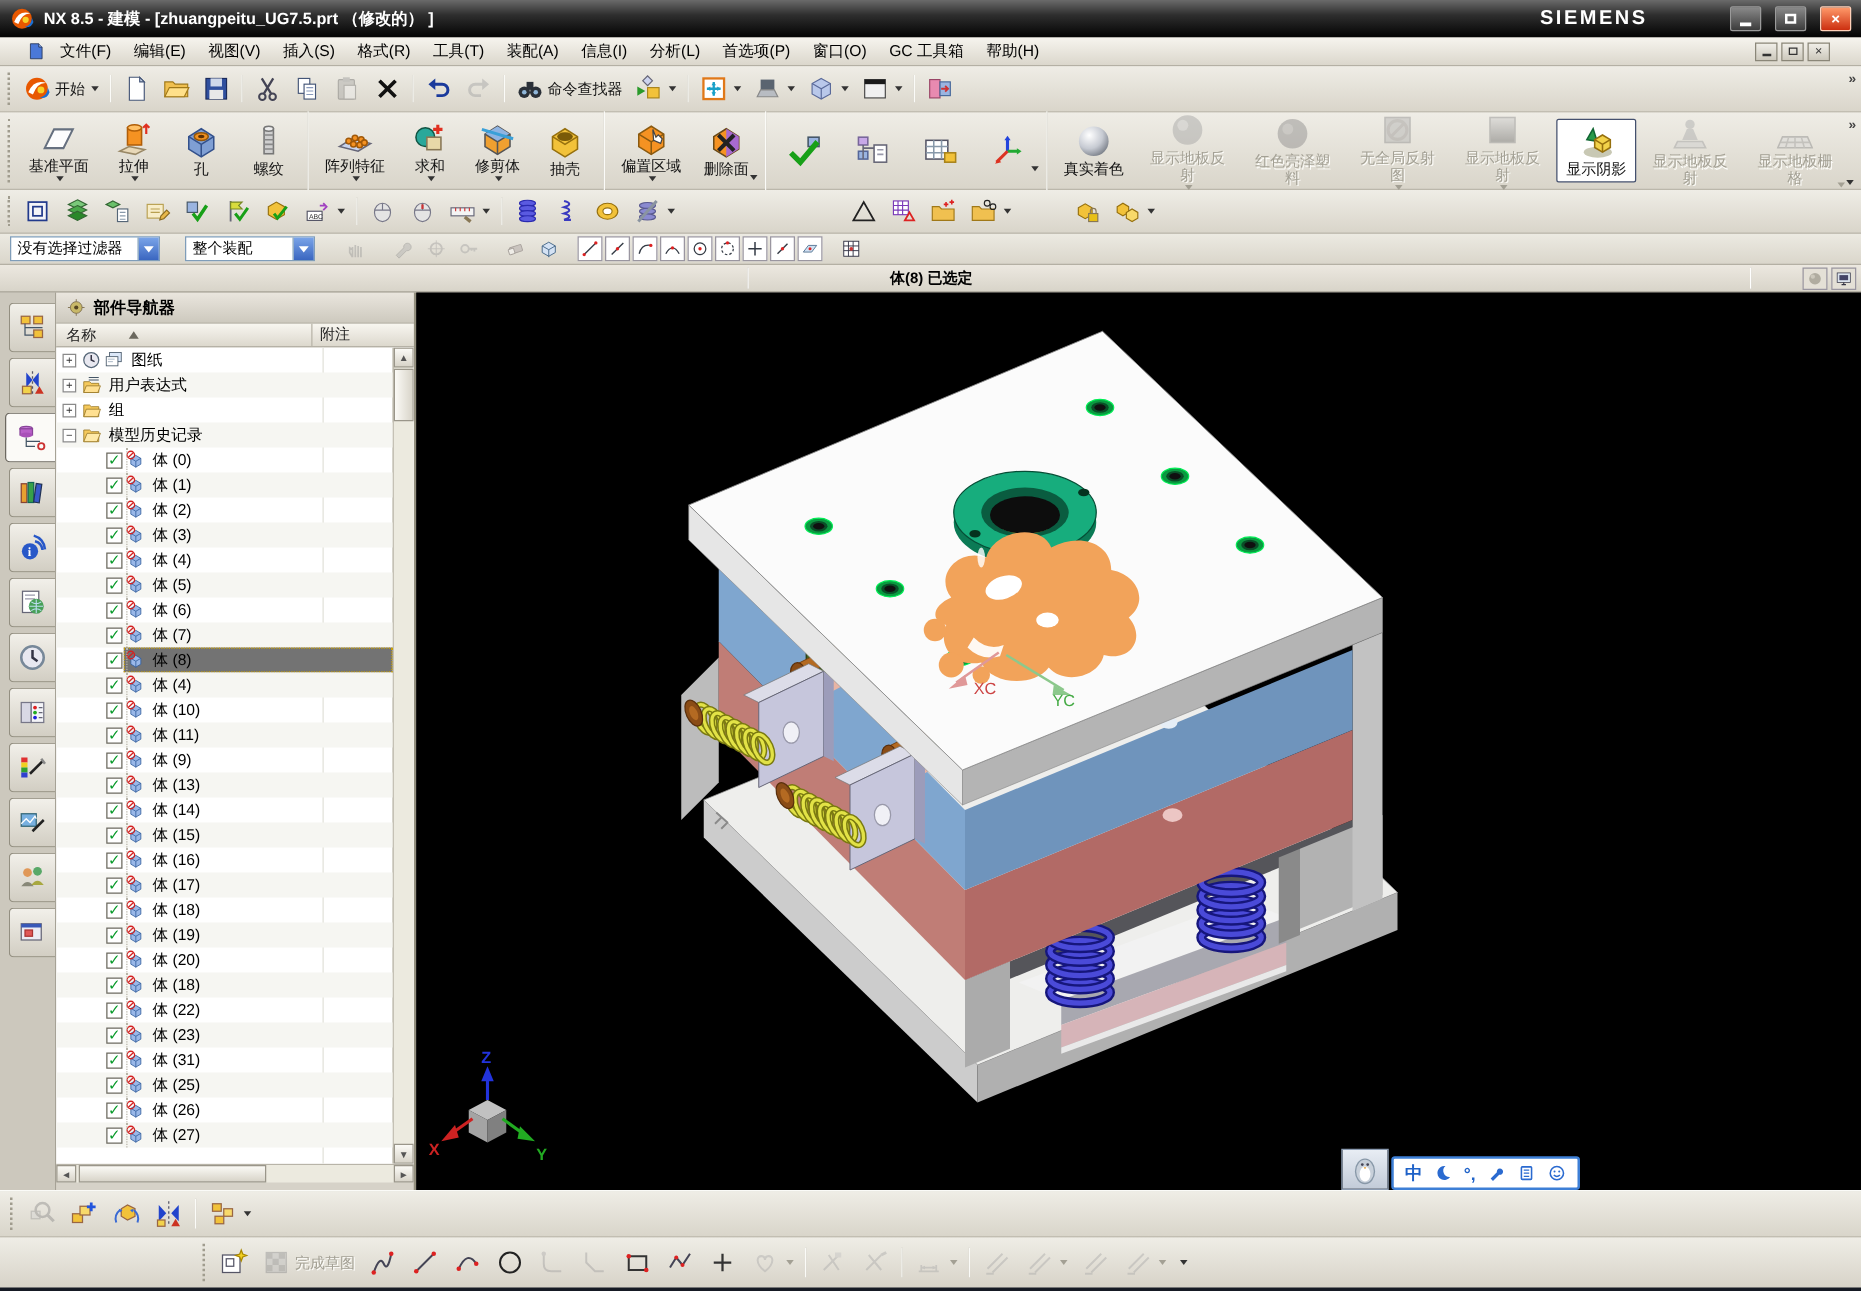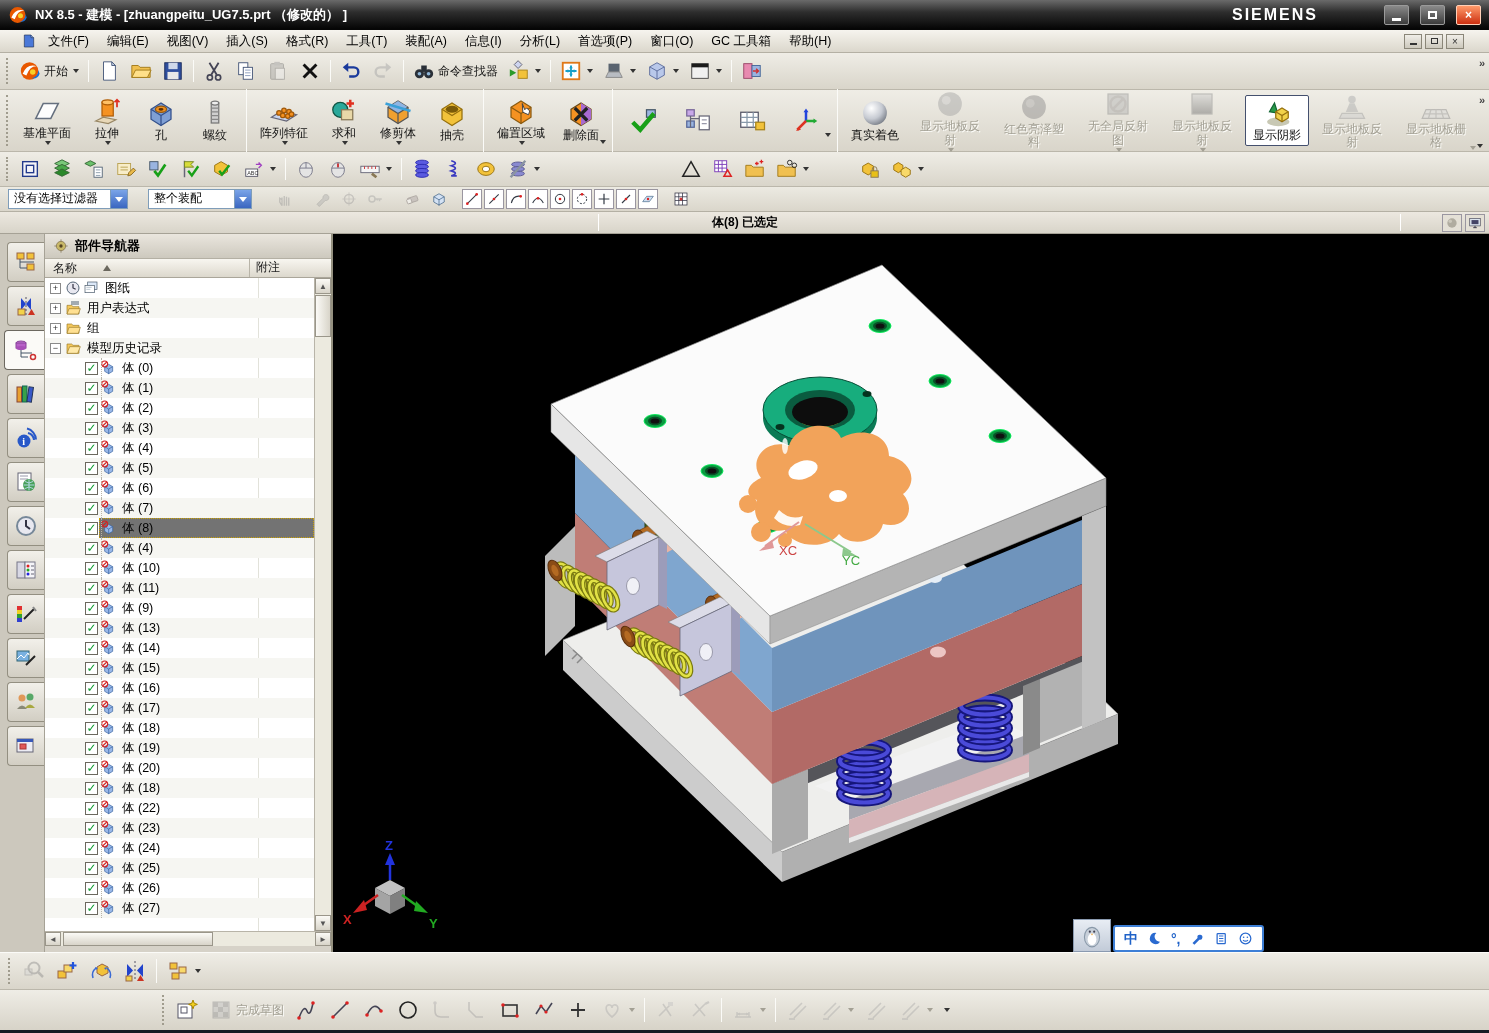--- a/index.html
+++ b/index.html
@@ -1632,21 +1632,21 @@
               </svg>
               <span class="tlabel">体 (23)</span>
             </span>
           </div>
           <div class="trow body">
             <span class="cb">✓</span>
             <span class="rowfill">
               <svg class="ic ticon">
                 <use href="#i-body"></use>
               </svg>
-              <span class="tlabel">体 (24)</span>
+              <span class="tlabel">体 (31)</span>
             </span>
           </div>
           <div class="trow body">
             <span class="cb">✓</span>
             <span class="rowfill">
               <svg class="ic ticon">
                 <use href="#i-body"></use>
               </svg>
               <span class="tlabel">体 (25)</span>
             </span>

